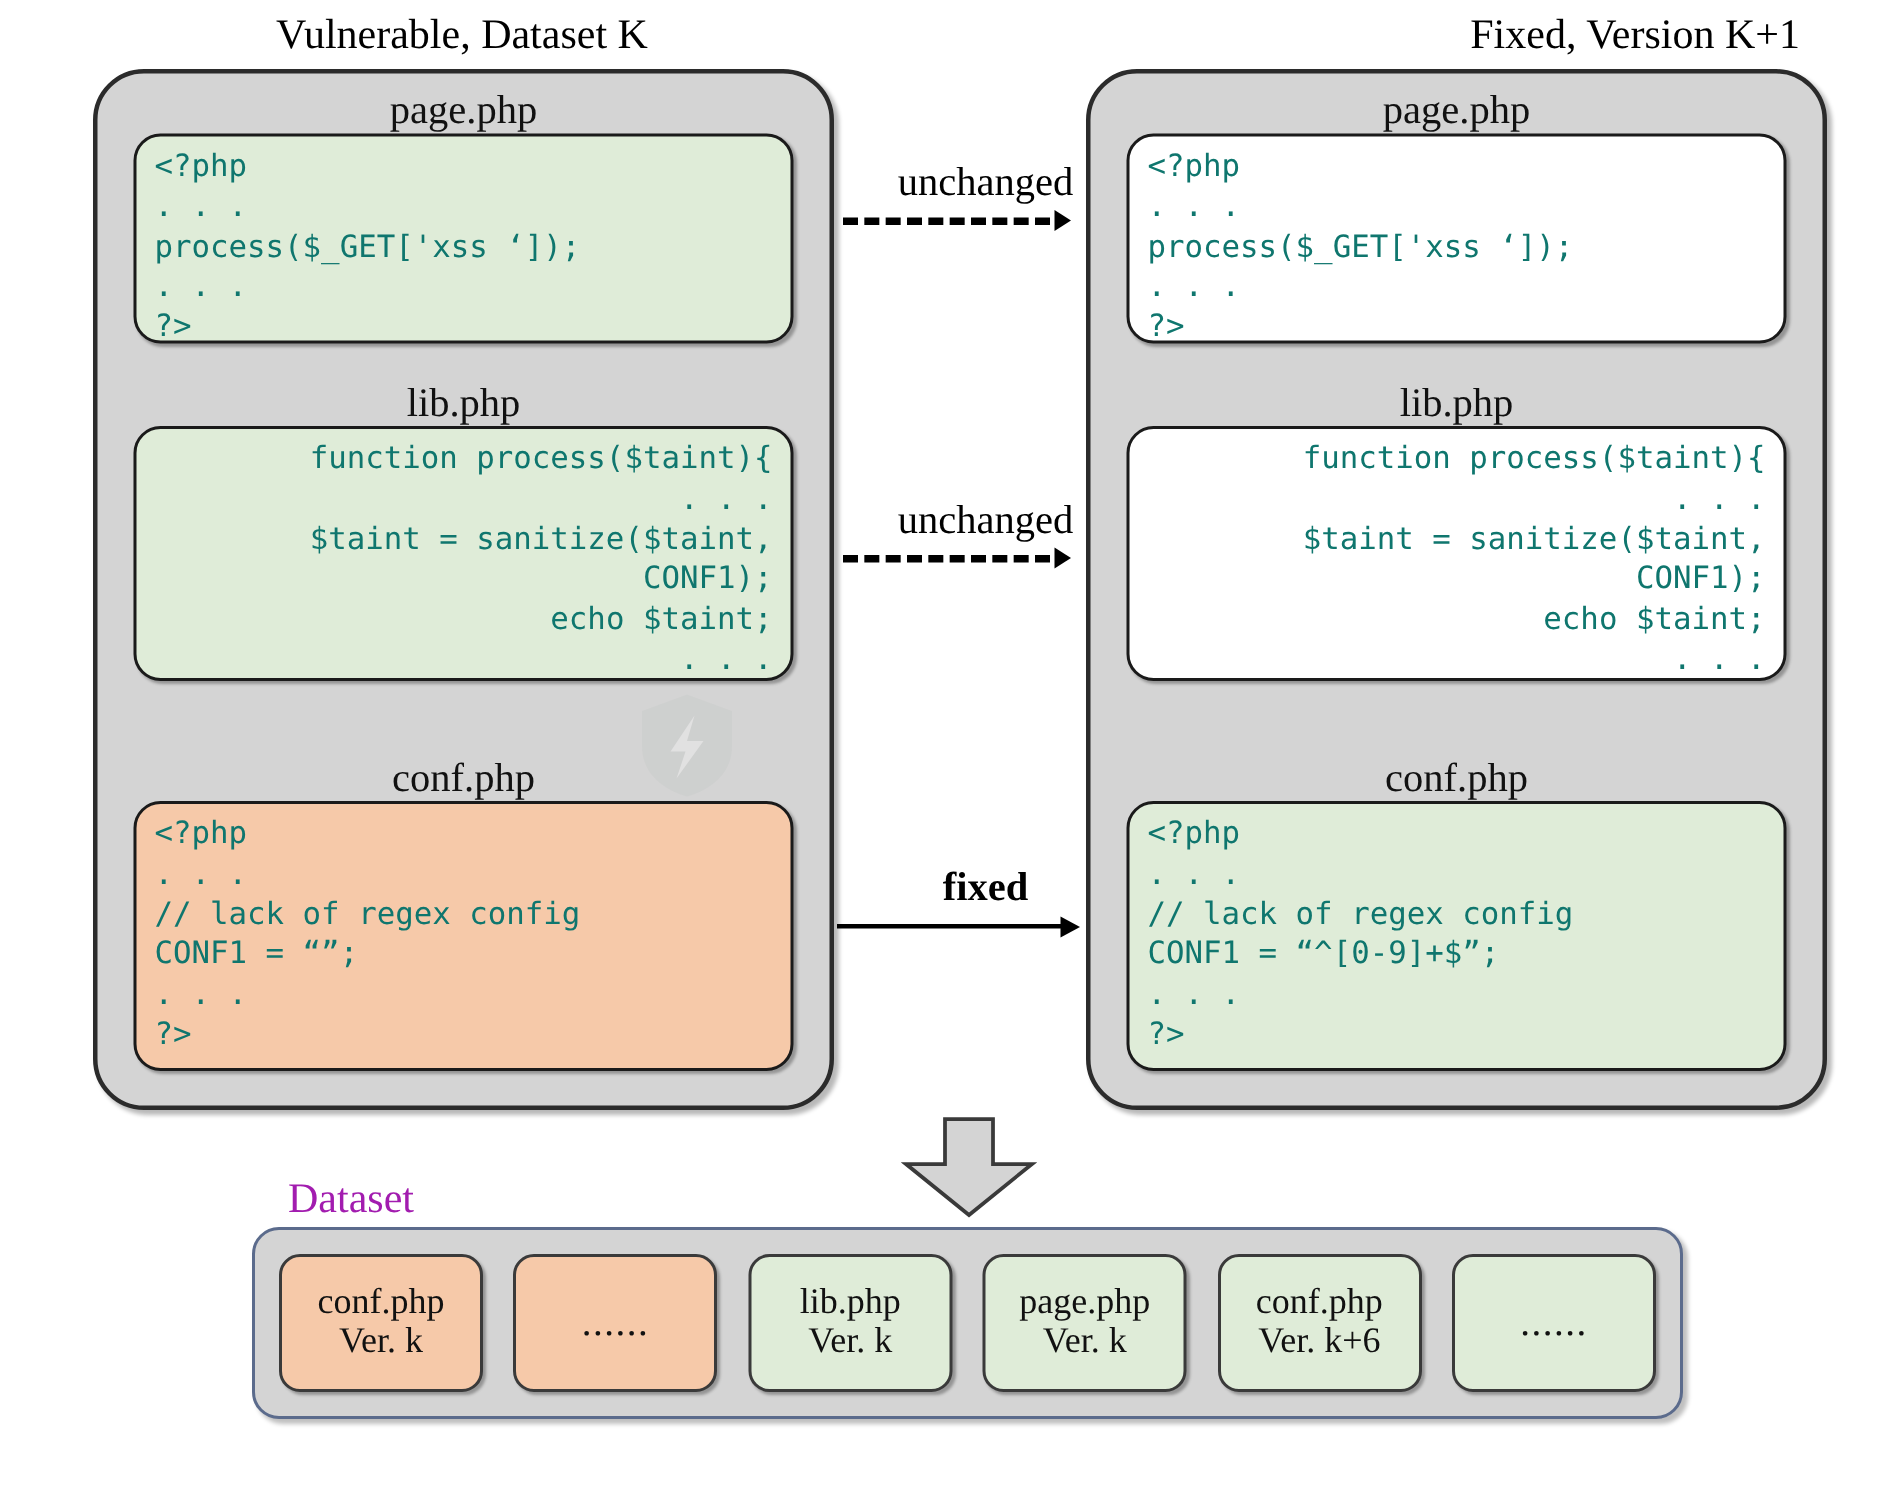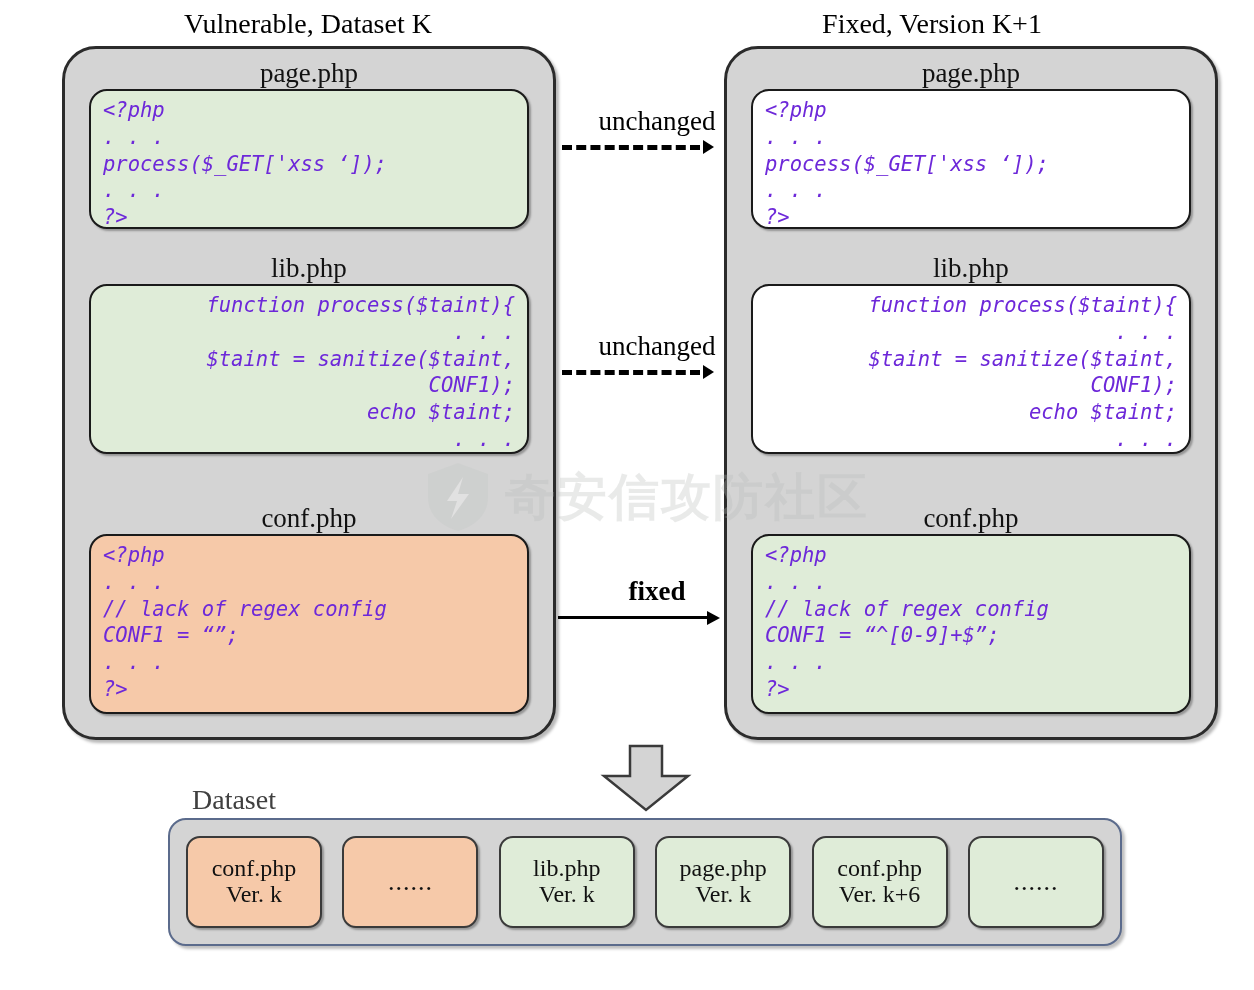--- a/index.html
+++ b/index.html
@@ -45,21 +45,21 @@
 
   
   .col-title {
     position: absolute;
     font-size: 28px;
     color: #000;
     text-align: center;
     white-space: nowrap;
   }
   #title-left  { left: 60px;  top: 8px;  width: 496px; }
-  #title-right { left: 684px; top: 8px;  width: 496px; }
+  #title-right { left: 704px; top: 8px;  width: 496px; text-align: right; }
 
   
   .panel {
     position: absolute;
     background: #d4d4d4;
     border: 3px solid #2b2b2b;
     border-radius: 34px;
     box-sizing: border-box;
     box-shadow: 3px 3px 3px rgba(0,0,0,0.28);
   }
@@ -79,26 +79,25 @@
 
   .code-box {
     margin: 0 auto;
     box-sizing: border-box;
     border: 2.5px solid #1a1a1a;
     border-radius: 18px;
     padding: 6px 12px 4px 12px;
     font-family: "DejaVu Sans Mono", monospace;
     font-size: 20.5px;
     line-height: 1.30;
-    color: #6d28d9;
+    color: #0f766e;
     white-space: pre-wrap;
     word-break: break-word;
     overflow: hidden;
     box-shadow: 2px 2px 2px rgba(0,0,0,0.30);
-    font-style: italic;
   }
   .code-green { background: #dfecd8; }
   .code-peach { background: #f6c9a9; }
   .code-white { background: #ffffff; }
 
   
   .slot-page { top: 10px;  }
   .slot-lib  { top: 205px; }
   .slot-conf { top: 455px; }
 
@@ -160,21 +159,21 @@
     width: 92px;
     height: 68px;
   }
 
   
   #dataset-title {
     position: absolute;
     left: 192px;
     top: 784px;
     font-size: 28px;
-    color: #404040;
+    color: #a21caf;
   }
   #dataset-panel {
     position: absolute;
     left: 168px;
     top: 818px;
     width: 954px;
     height: 128px;
     box-sizing: border-box;
     background: #d4d4d4;
     border: 2.5px solid #5b6b8c;
@@ -206,21 +205,20 @@
   .ds-dots { font-size: 26px; letter-spacing: 1px; }
 </style>
 </head>
 <body>
 
 <div class="watermark">
   <svg class="watermark-logo" viewBox="0 0 66 72">
     <path d="M33 2 L63 13 L63 37 C63 55 48 66 33 70 C18 66 3 55 3 37 L3 13 Z" fill="#c3c7c5" stroke="none"></path>
     <path d="M38 16 L22 40 L32 40 L26 58 L44 33 L33 33 Z" fill="#ffffff"></path>
   </svg>
-  <span class="watermark-text">奇安信攻防社区</span>
 </div>
 
 <div class="col-title" id="title-left">Vulnerable, Dataset K</div>
 <div class="col-title" id="title-right">Fixed, Version K+1</div>
 
 <div class="panel" id="panel-left">
 
   <div class="file-group slot-page">
     <div class="file-label">page.php</div>
     <div class="code-box code-green box-w h-page">&lt;?php

